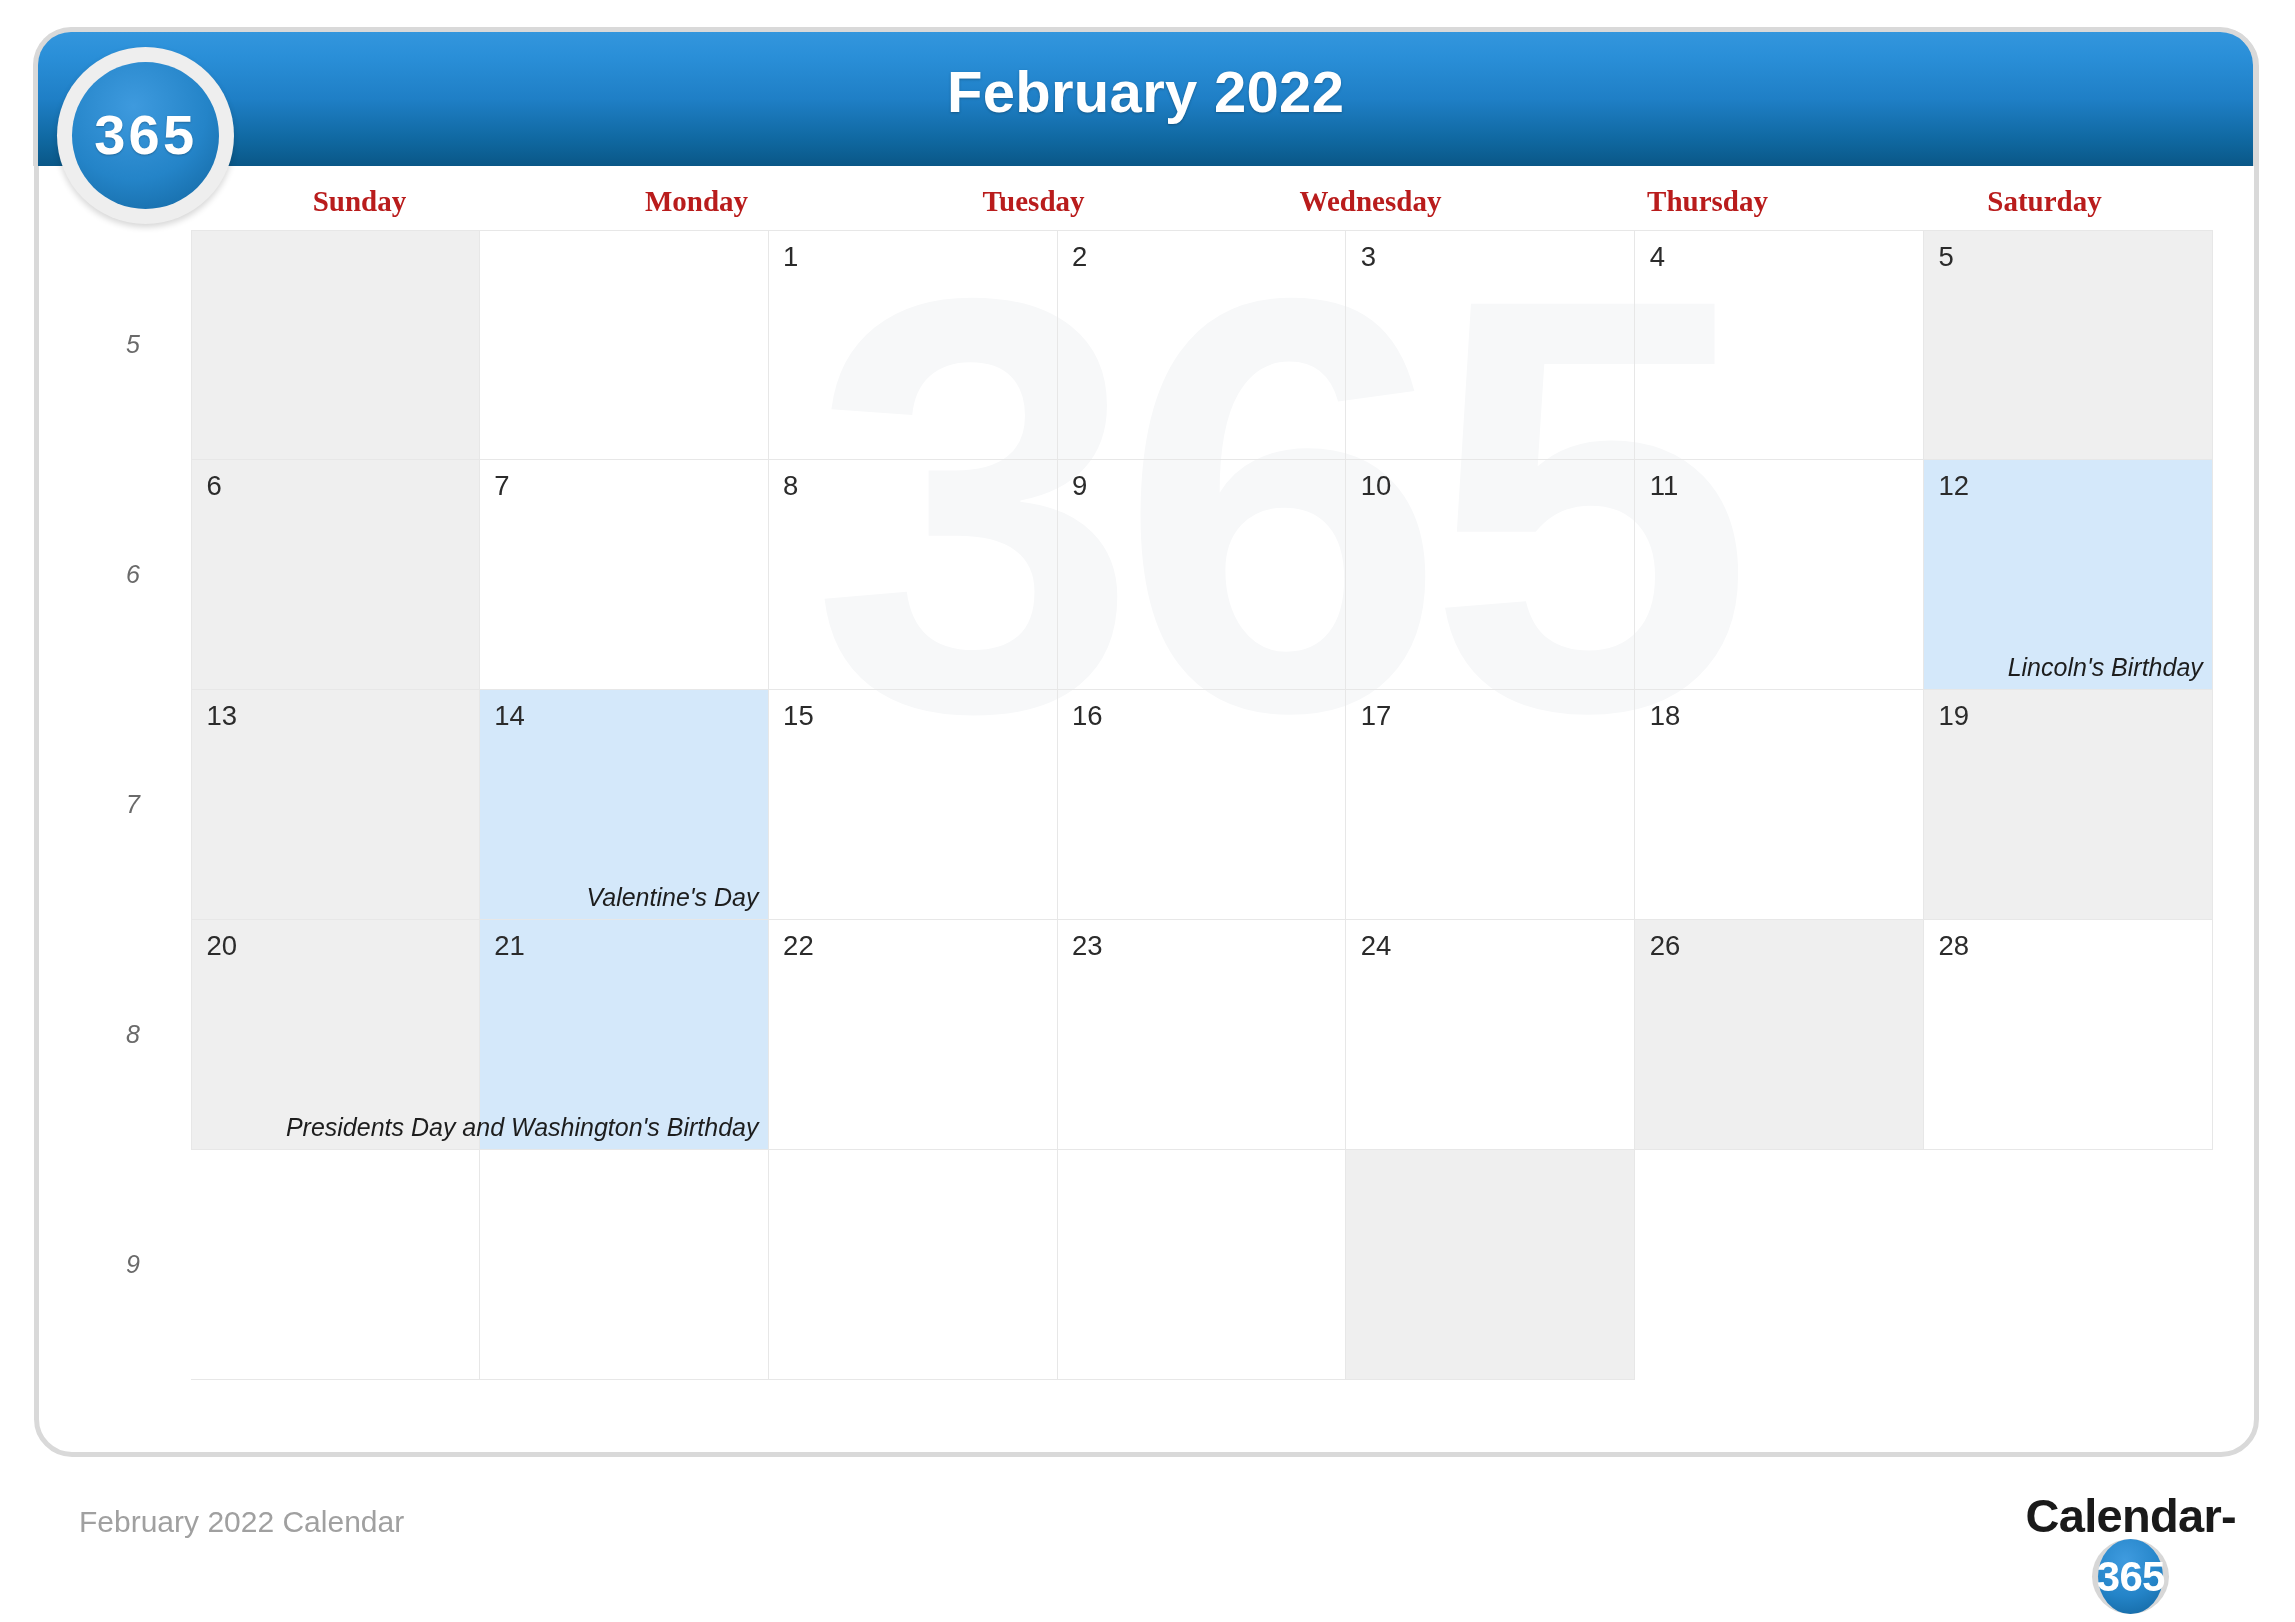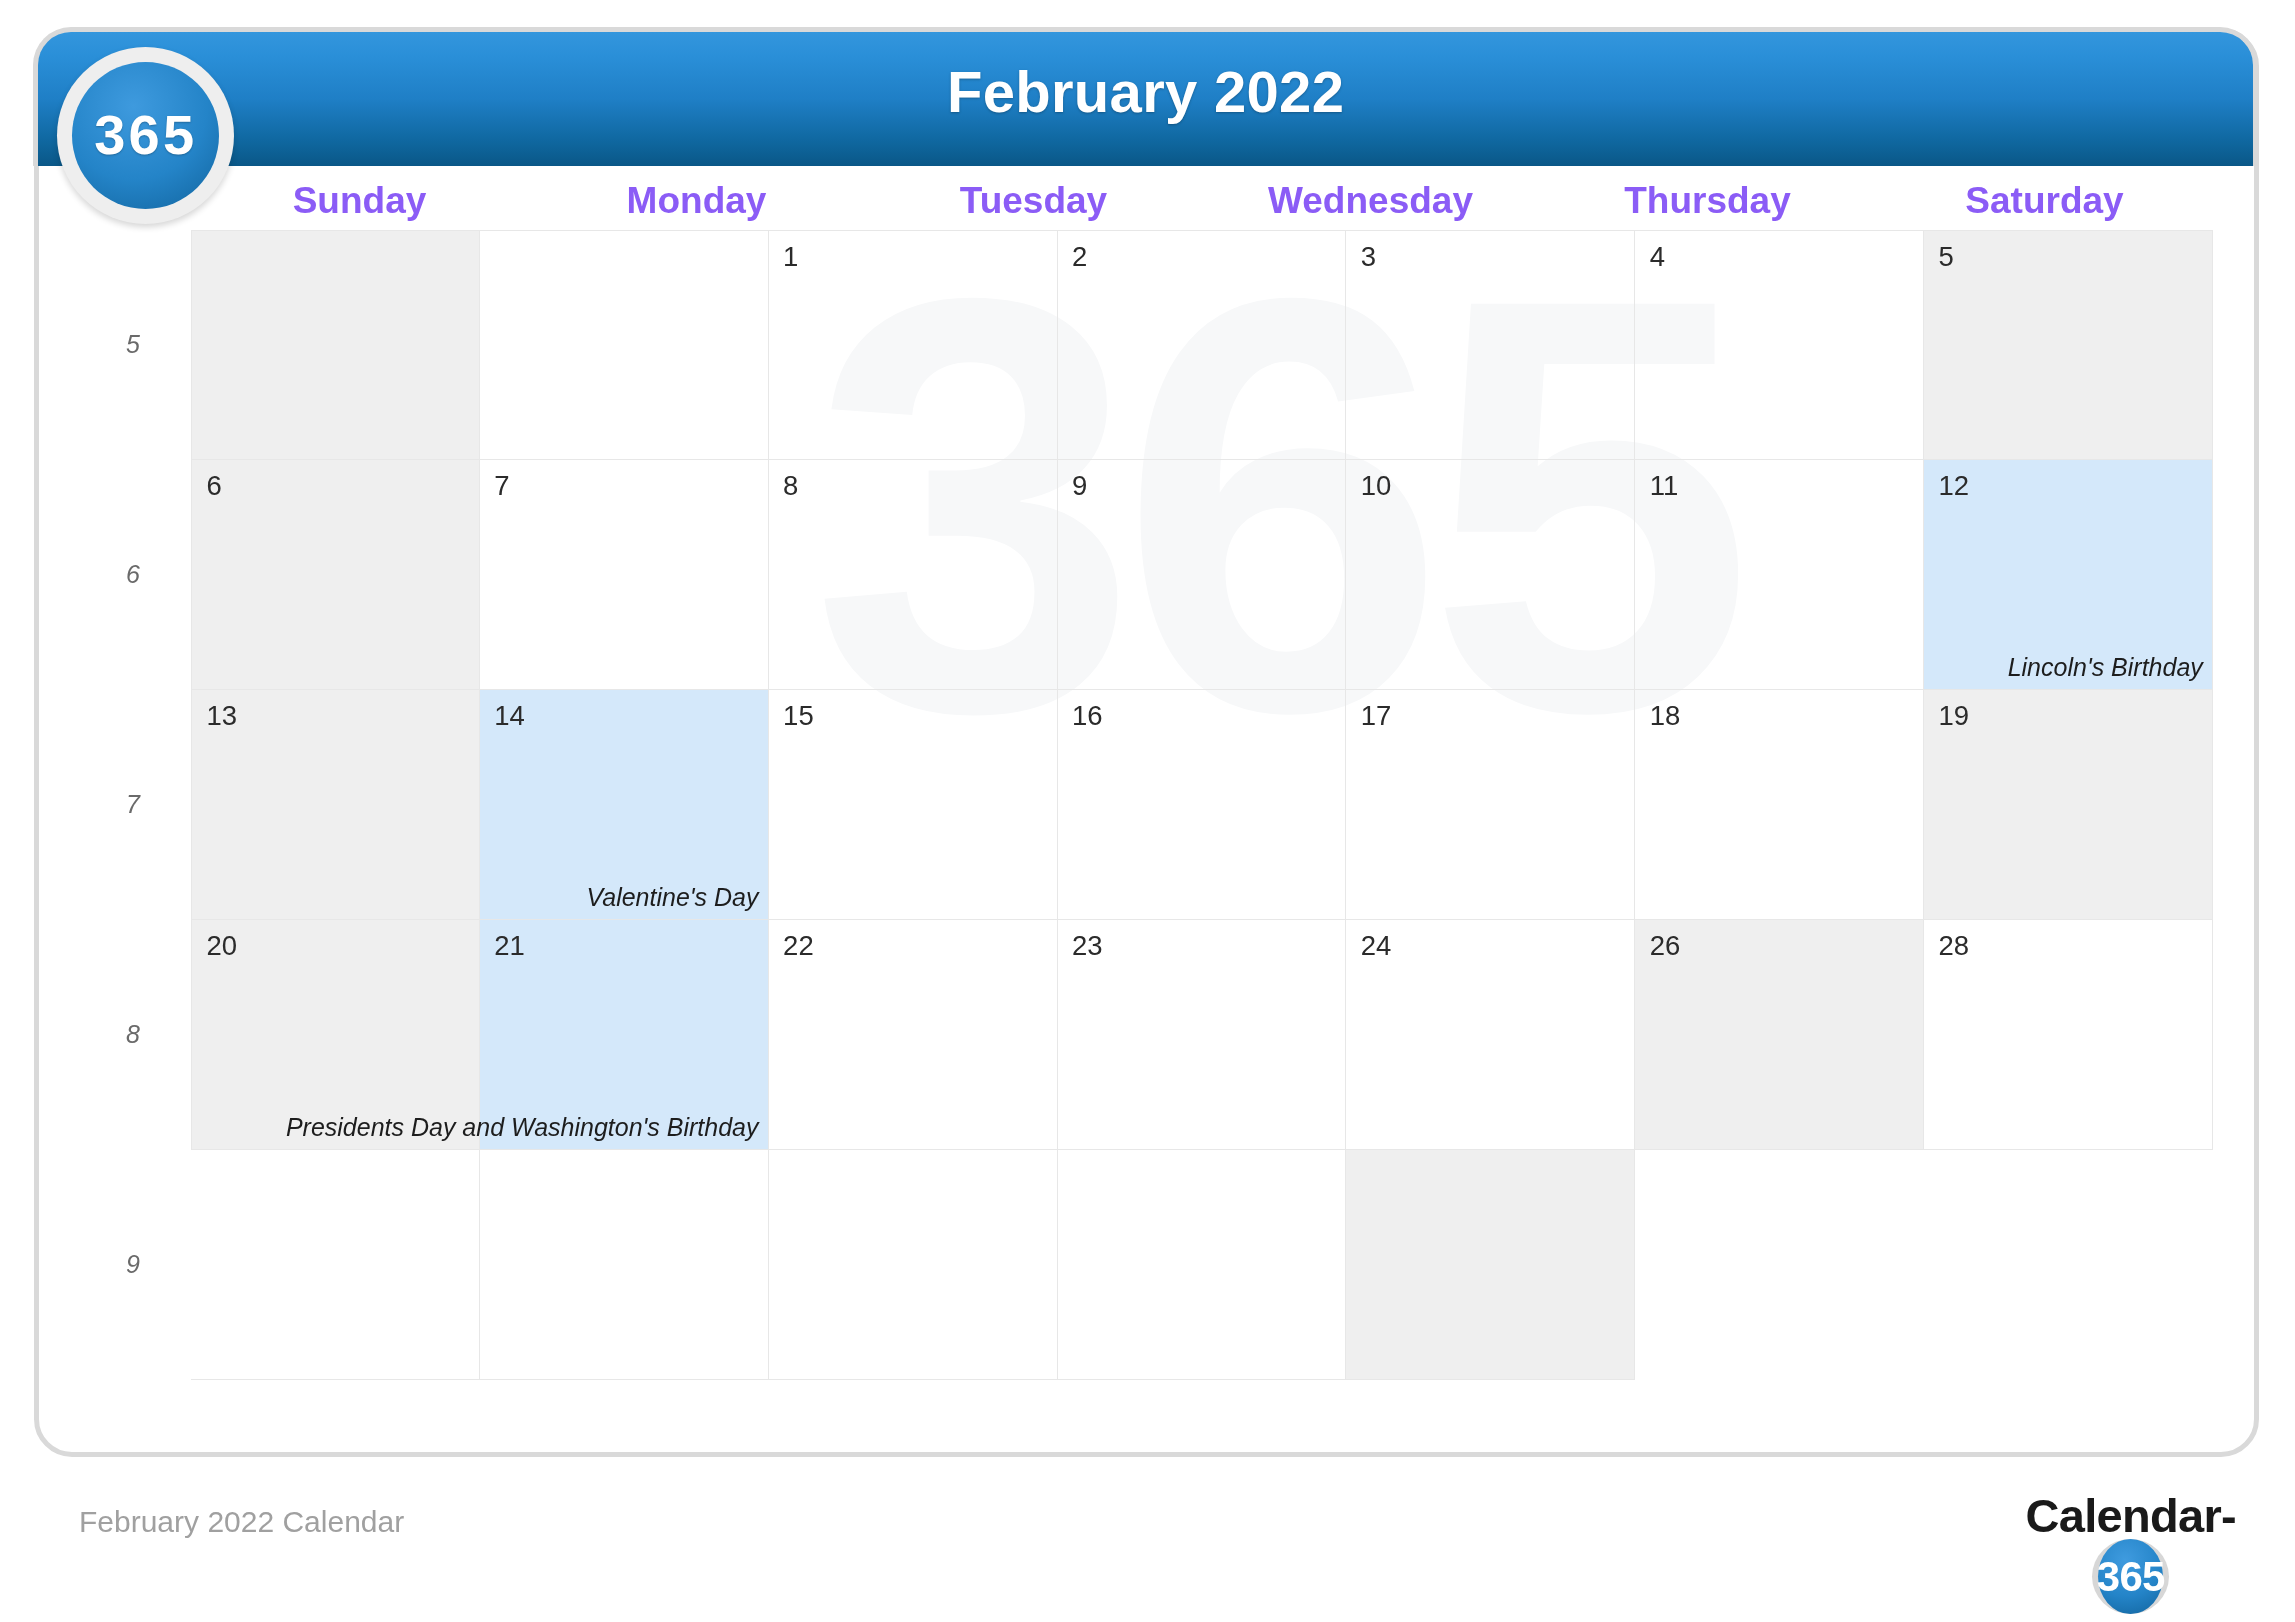--- a/index.html
+++ b/index.html
@@ -129,24 +129,25 @@
     left: 152px;
     top: 0px;
     width: 2022px;
     height: 58px;
     display: flex;
     z-index: 2;
   }
   .weekday-cell {
     flex: 1 1 0;
     text-align: center;
-    font-size: 37px;
-    font-weight: bold;
-    color: #8b5cf6;
+    font-size: 29px;
+    font-weight: bold;
+    color: #b91c1c;
     line-height: 58px;
+    font-family: Liberation Serif, serif;
   }
 
   
   #weeknum-col {
     position: absolute;
     left: 0px;
     top: 58px;
     width: 152px;
     height: 1152px;
     z-index: 2;

